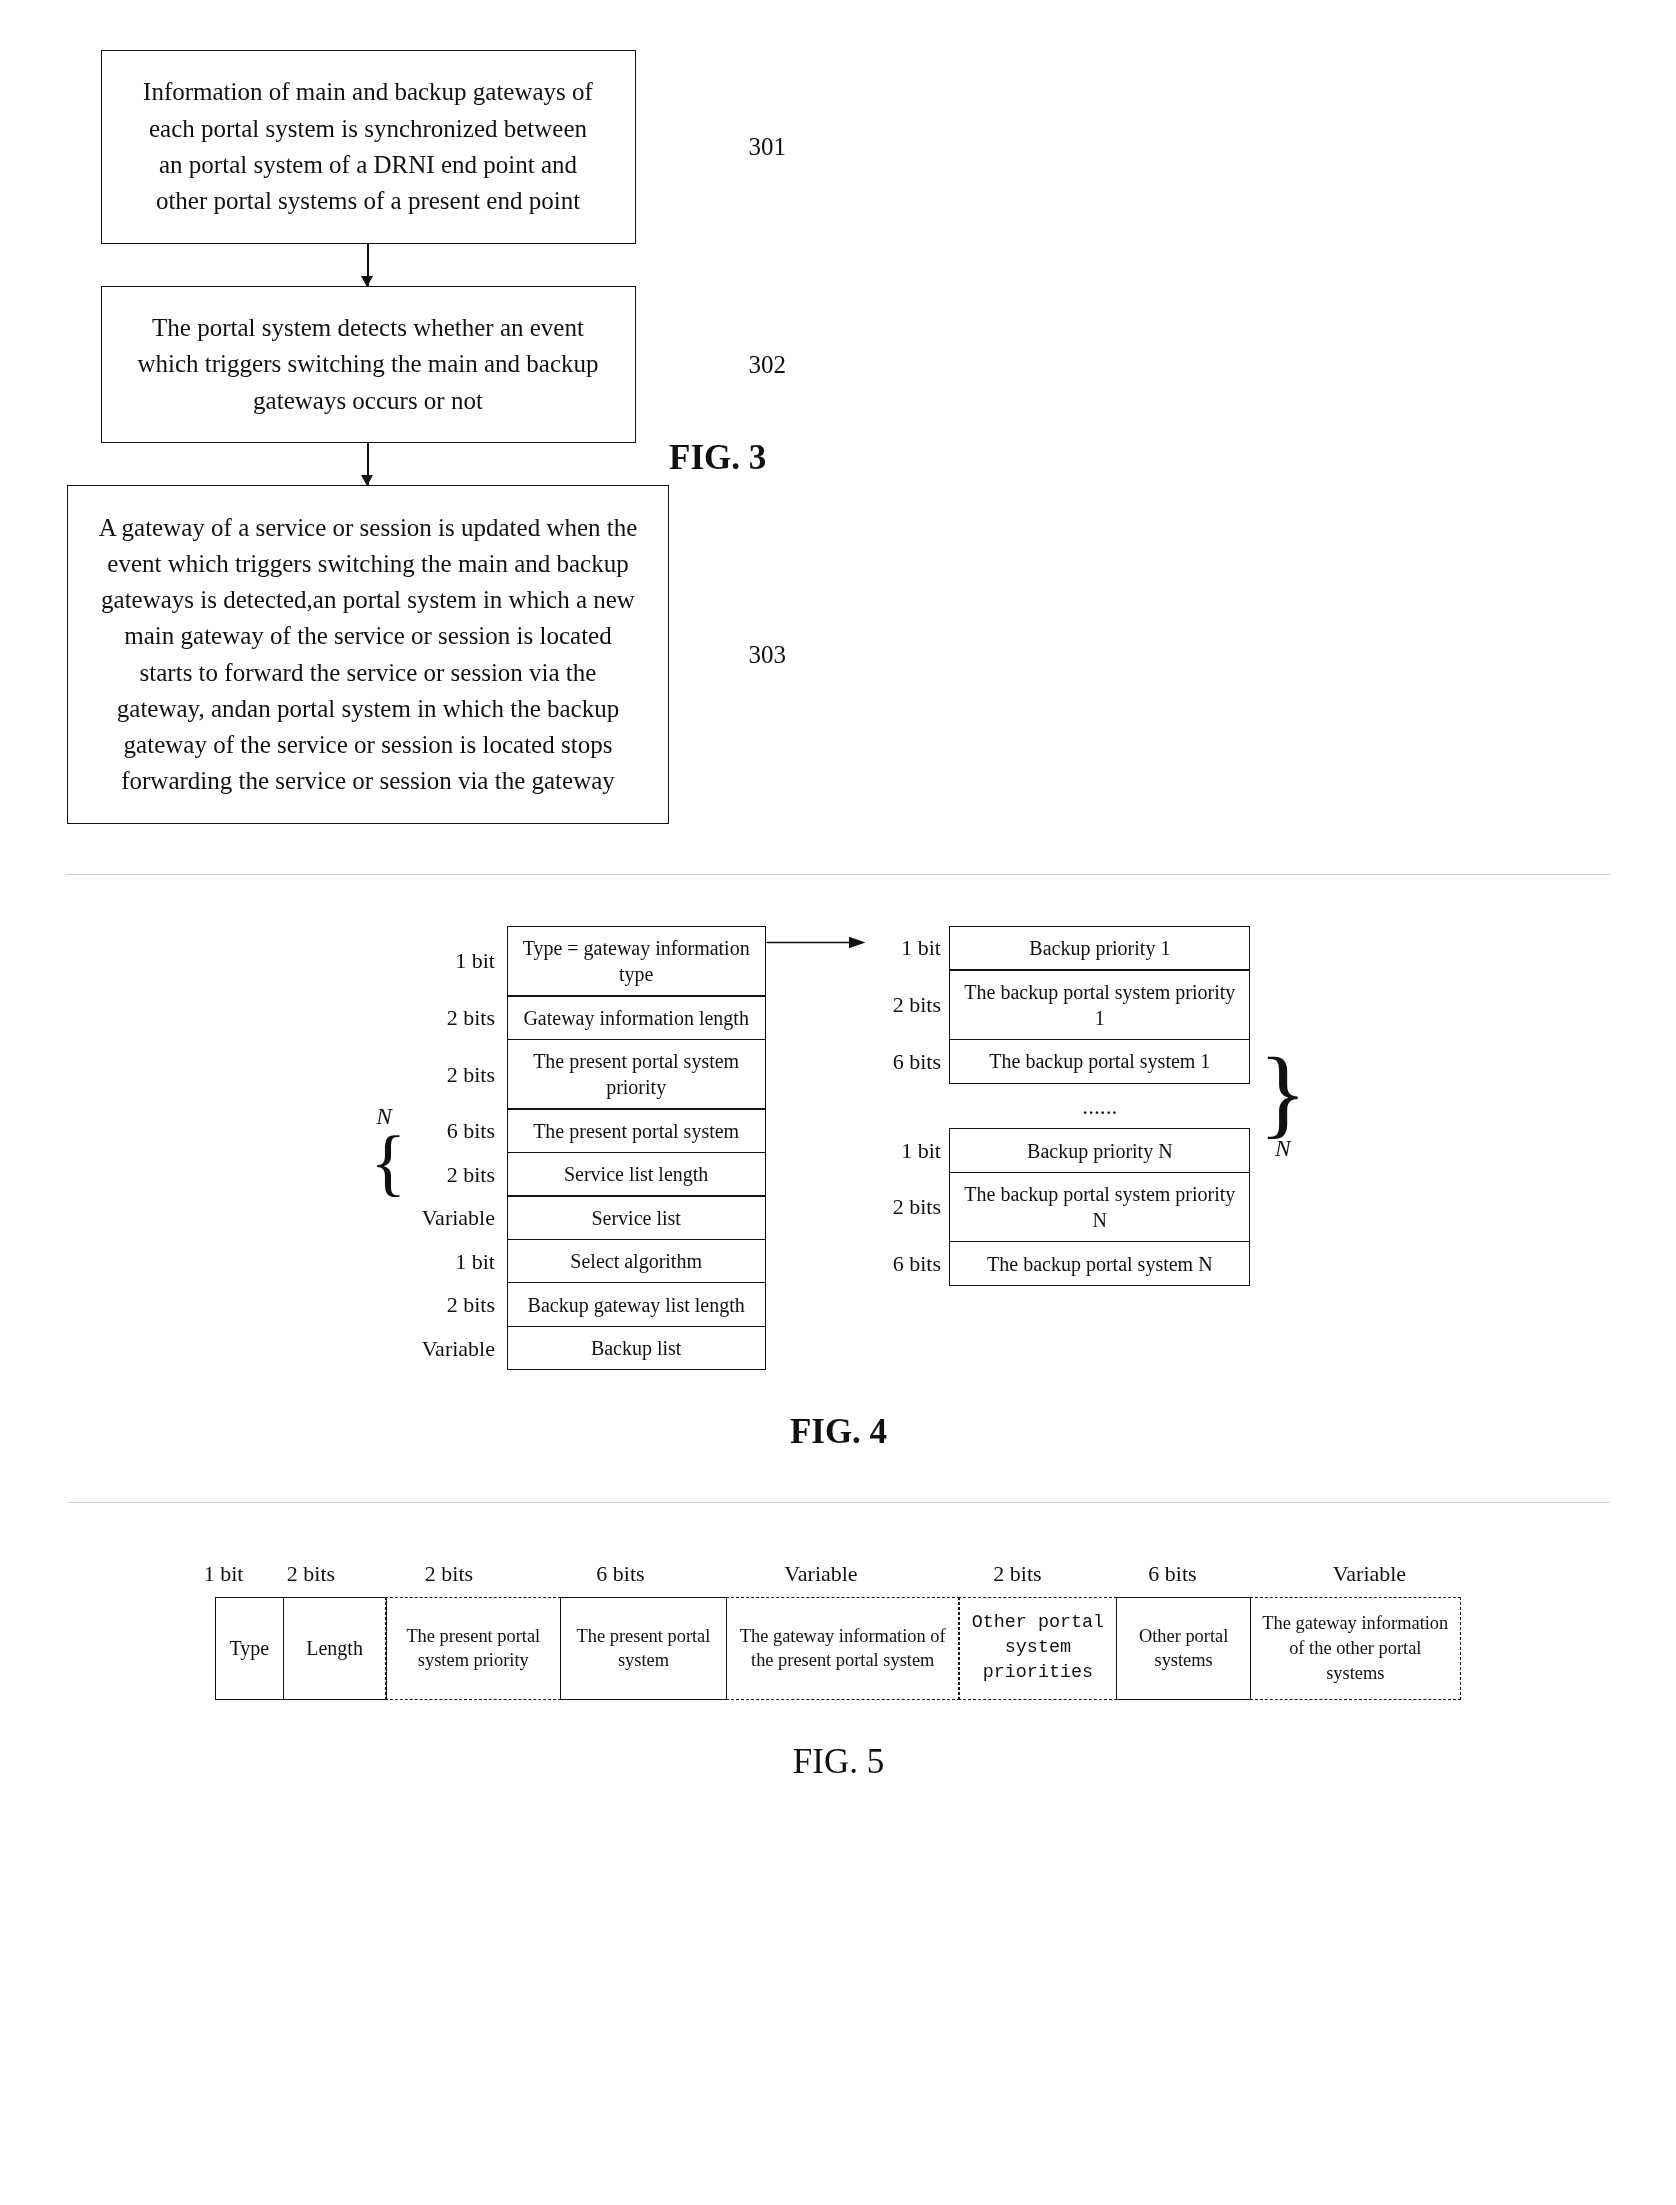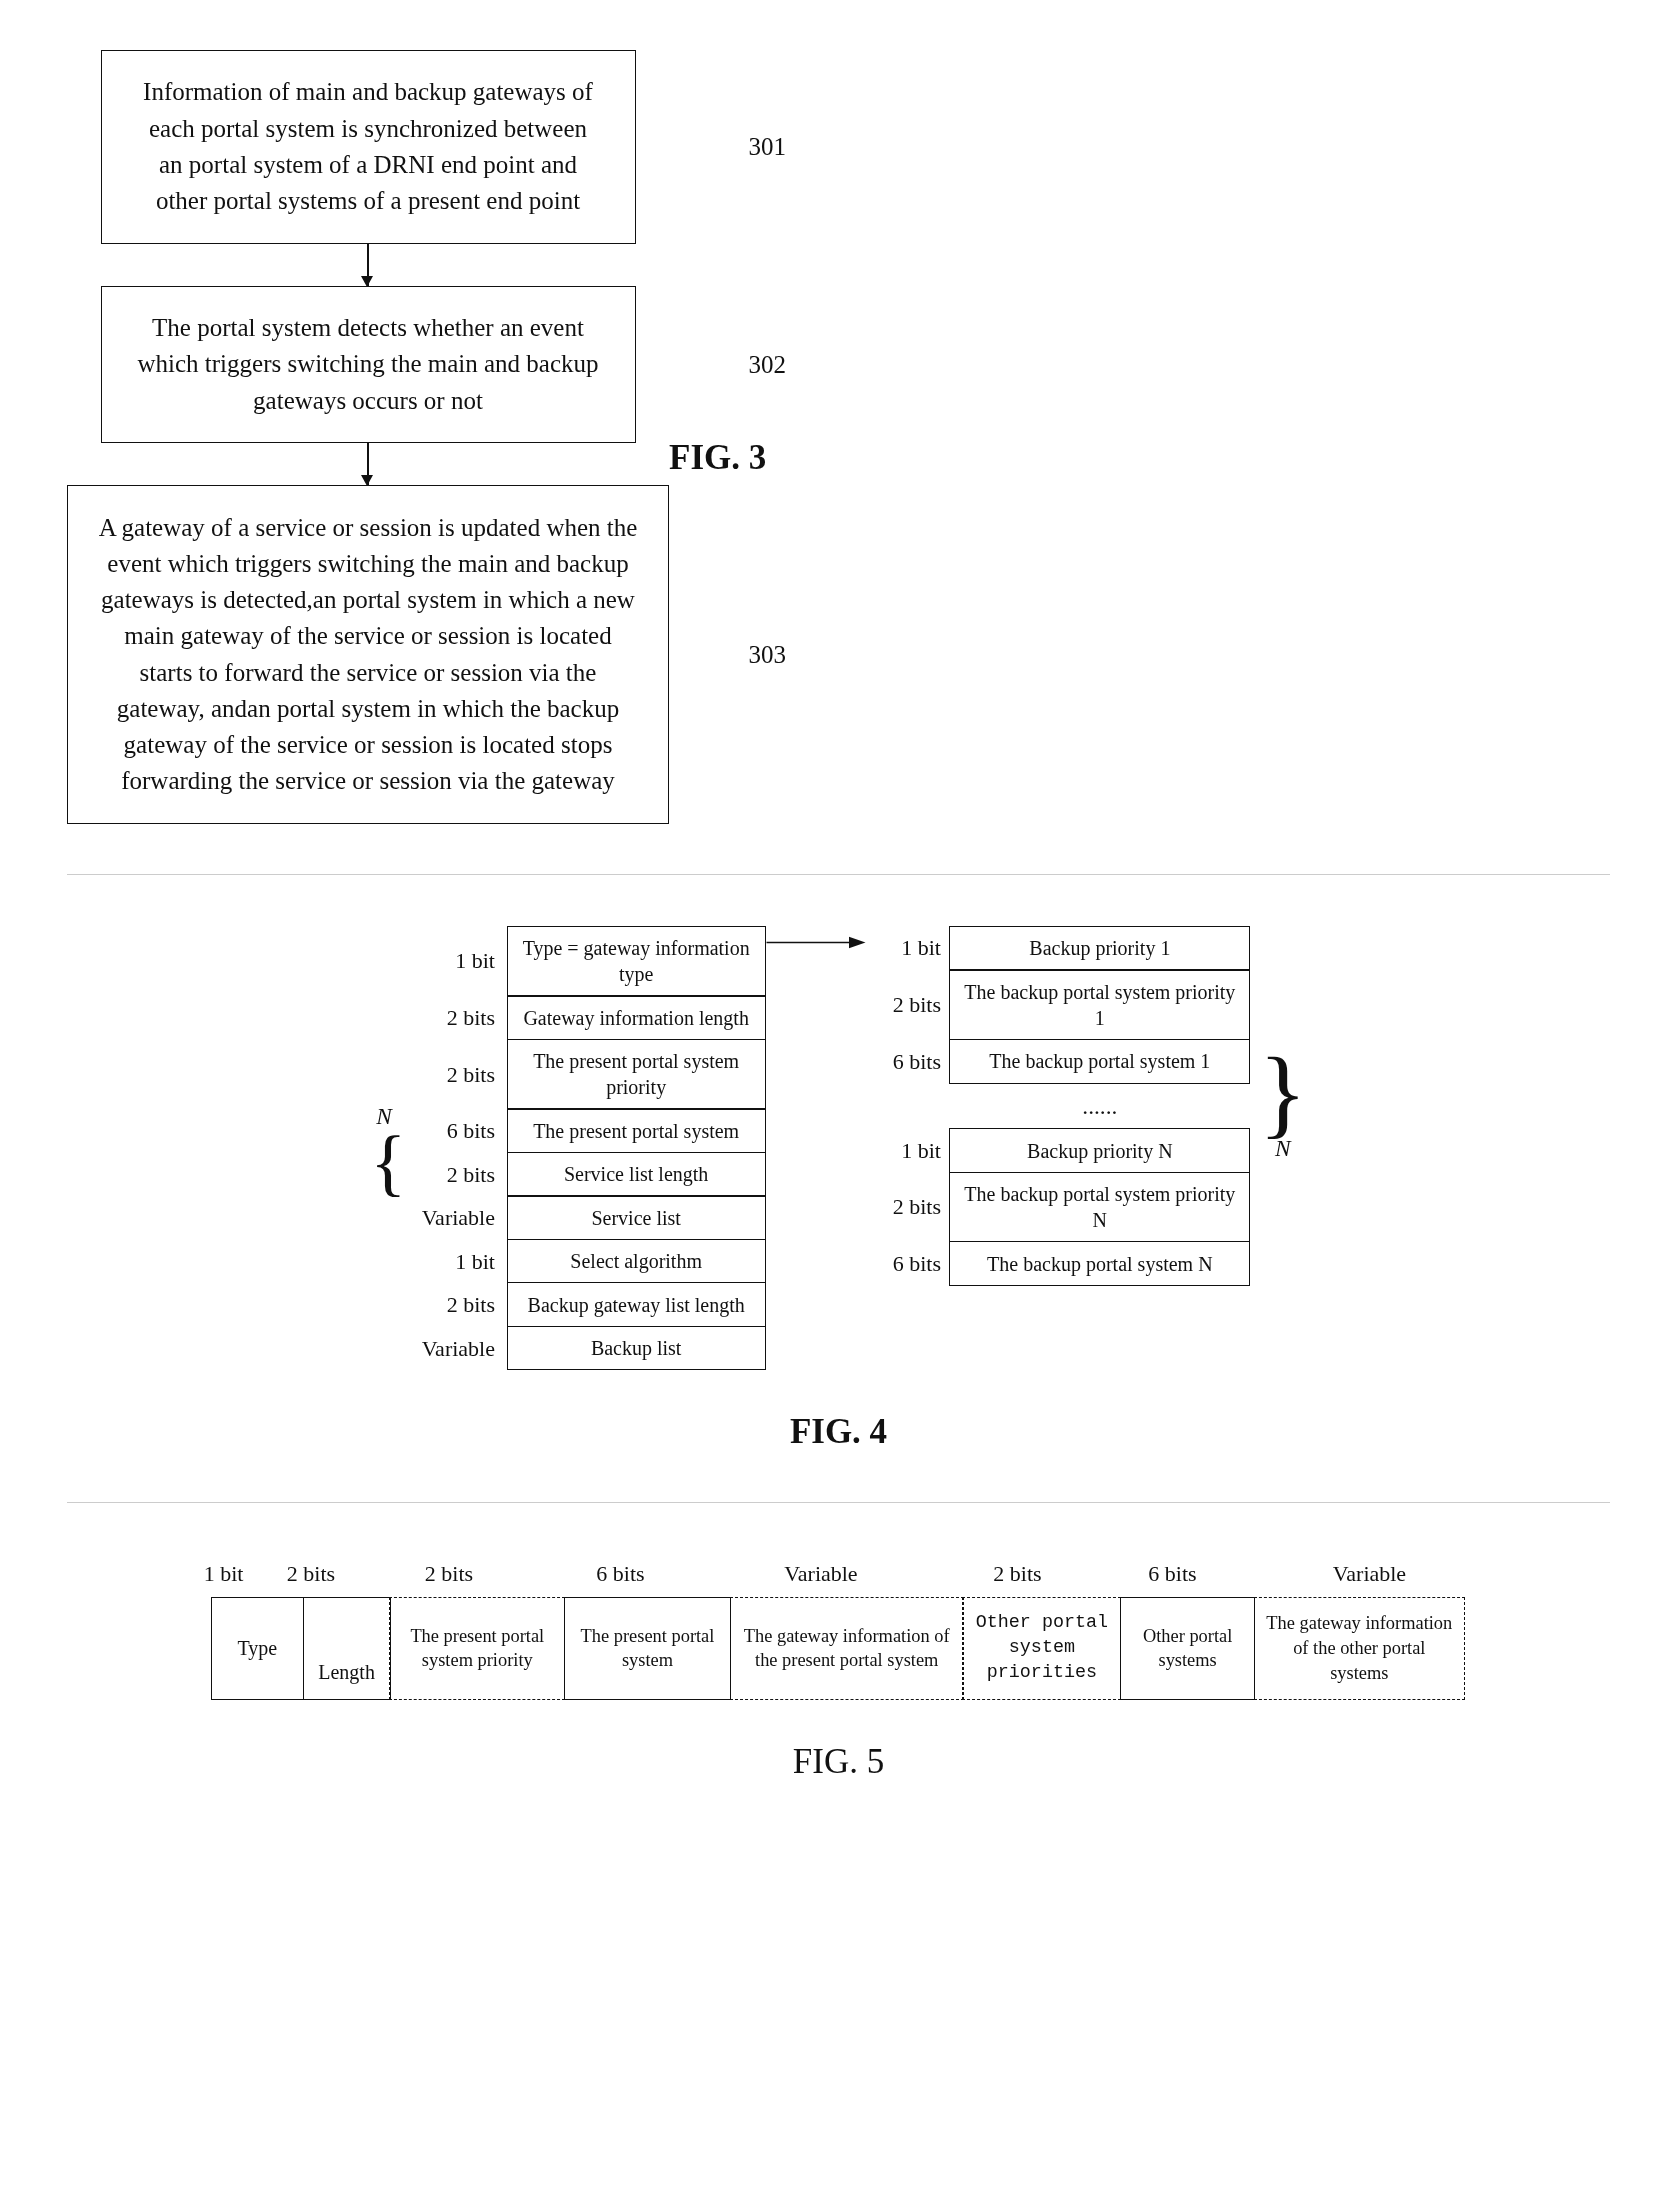--- a/index.html
+++ b/index.html
@@ -446,24 +446,24 @@
     <div class="fig5-header-cell" style="width:100px;">2 bits</div>
     <div class="fig5-header-cell" style="width:176px;">2 bits</div>
     <div class="fig5-header-cell" style="width:167px;">6 bits</div>
     <div class="fig5-header-cell" style="width:234px;">Variable</div>
     <div class="fig5-header-cell" style="width:159px;">2 bits</div>
     <div class="fig5-header-cell" style="width:151px;">6 bits</div>
     <div class="fig5-header-cell" style="width:243px;">Variable</div>
   </div>
 
   <div class="fig5-table">
-    <div class="fig5-cell" style="width:93px;">
+    <div class="fig5-cell" style="width:69px;">
       <span>Type</span>
     </div>
-    <div class="fig5-cell" style="width:88px;align-items:flex-end;">
+    <div class="fig5-cell" style="width:104px;">
       <span>Length</span>
     </div>
     <div class="fig5-cell dashed" style="width:176px; font-size:18.4px;">
       <span>The present portal system priority</span>
     </div>
     <div class="fig5-cell" style="width:167px; font-size:18.4px;">
       <span>The present portal system</span>
     </div>
     <div class="fig5-cell dashed" style="width:234px; font-size:18.4px;">
       <span>The gateway information of the present portal system</span>

